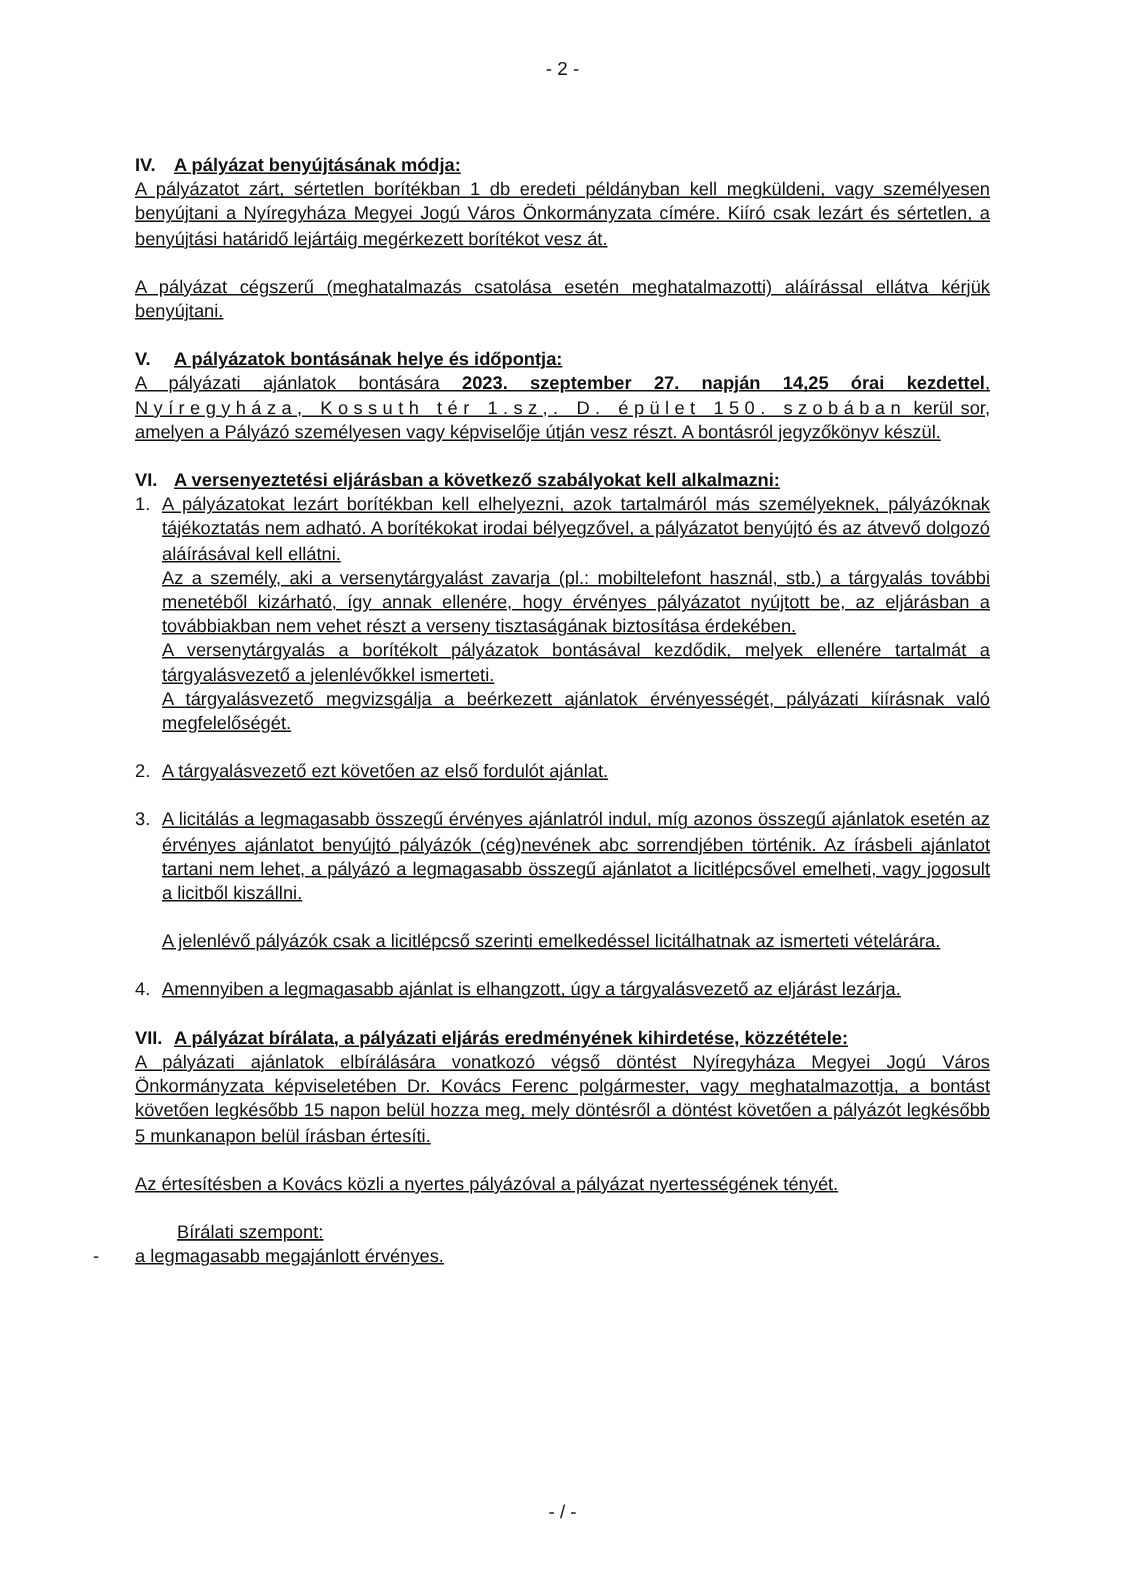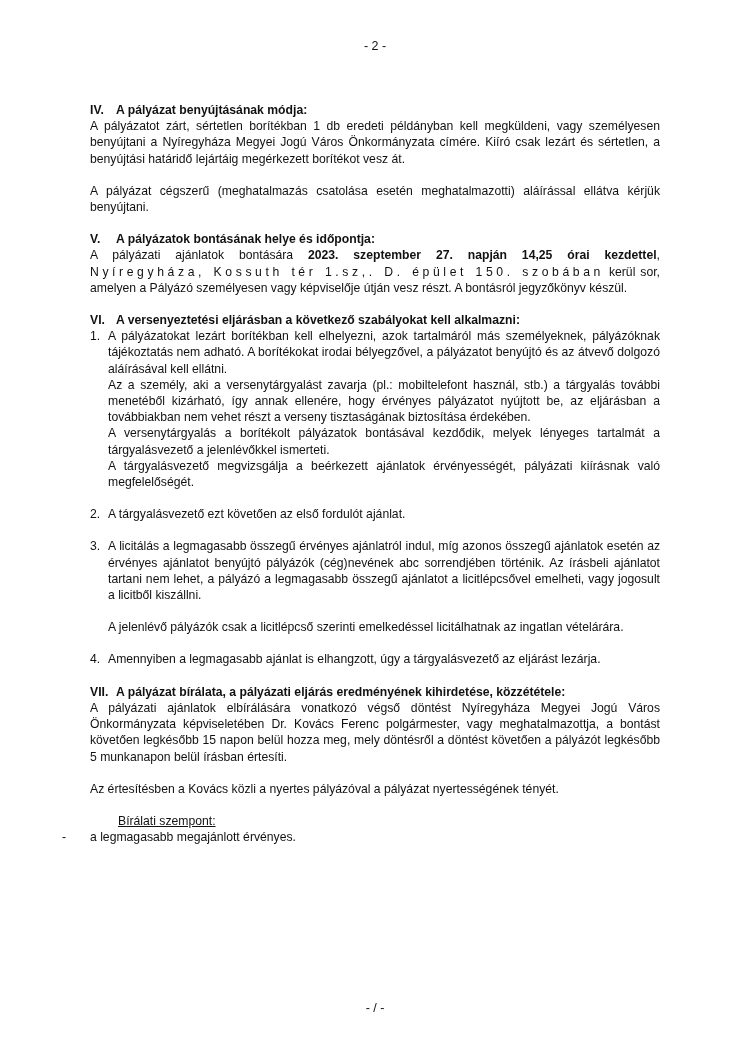--- a/index.html
+++ b/index.html
@@ -2,21 +2,21 @@
 <html><head>
 <meta charset="utf-8">
 <style>
   html, body { margin: 0; padding: 0; background: #ffffff; }
   body { width: 750px; height: 1060px; position: relative; overflow: hidden;
          font-family: "Liberation Sans", sans-serif; color: #111; font-size: 12.2px; line-height: 16.2px; }
   .page-num { position: absolute; left: 0; width: 750px; text-align: center; font-size: 12.5px; }
   .content { position: absolute; left: 90px; width: 570px; top: 102px; }
   .heading { font-weight: bold; margin: 0; }
   .heading .num { display: inline-block; width: 26px; }
-  p { margin: 0; text-align: justify; }
+  p { margin: 0; text-align: justify; text-decoration: underline; }
   .gap { height: 16px; }
   .spaced { letter-spacing: 3.6px; }
   ol { margin: 0; padding: 0; list-style: none; }
   ol li { position: relative; padding-left: 18px; }
   ol li .marker { position: absolute; left: 0; top: 0; }
   .crit-item { position: relative; }
   .crit-item .dash { position: absolute; left: -28px; }
   u { text-decoration: underline; margin-left: 28px; }
 </style>
 </head>
@@ -40,34 +40,34 @@
   </section>
   <div class="gap"></div>
 
   <section>
     <p class="heading"><span class="num">VI.</span><span>A versenyeztetési eljárásban a következő szabályokat kell alkalmazni:</span></p>
     <ol>
       <li>
         <span class="marker">1.</span>
         <p>A pályázatokat lezárt borítékban kell elhelyezni, azok tartalmáról más személyeknek, pályázóknak tájékoztatás nem adható. A borítékokat irodai bélyegzővel, a pályázatot benyújtó és az átvevő dolgozó aláírásával kell ellátni.</p>
         <p>Az a személy, aki a versenytárgyalást zavarja (pl.: mobiltelefont használ, stb.) a tárgyalás további menetéből kizárható, így annak ellenére, hogy érvényes pályázatot nyújtott be, az eljárásban a továbbiakban nem vehet részt a verseny tisztaságának biztosítása érdekében.</p>
-        <p>A versenytárgyalás a borítékolt pályázatok bontásával kezdődik, melyek lényeges tartalmát a tárgyalásvezető a jelenlévőkkel ismerteti.</p>
+        <p>A versenytárgyalás a borítékolt pályázatok bontásával kezdődik, melyek ellenére tartalmát a tárgyalásvezető a jelenlévőkkel ismerteti.</p>
         <p>A tárgyalásvezető megvizsgálja a beérkezett ajánlatok érvényességét, pályázati kiírásnak való megfelelőségét.</p>
       </li>
       <div class="gap"></div>
       <li>
         <span class="marker">2.</span>
         <p>A tárgyalásvezető ezt követően az első fordulót ajánlat.</p>
       </li>
       <div class="gap"></div>
       <li>
         <span class="marker">3.</span>
         <p>A licitálás a legmagasabb összegű érvényes ajánlatról indul, míg azonos összegű ajánlatok esetén az érvényes ajánlatot benyújtó pályázók (cég)nevének abc sorrendjében történik. Az írásbeli ajánlatot tartani nem lehet, a pályázó a legmagasabb összegű ajánlatot a licitlépcsővel emelheti, vagy jogosult a licitből kiszállni.</p>
         <div class="gap"></div>
-        <p>A jelenlévő pályázók csak a licitlépcső szerinti emelkedéssel licitálhatnak az ingatlan vételárára.</p>
+        <p>A jelenlévő pályázók csak a licitlépcső szerinti emelkedéssel licitálhatnak az ismerteti vételárára.</p>
       </li>
       <div class="gap"></div>
       <li>
         <span class="marker">4.</span>
         <p>Amennyiben a legmagasabb ajánlat is elhangzott, úgy a tárgyalásvezető az eljárást lezárja.</p>
       </li>
     </ol>
   </section>
   <div class="gap"></div>
 

